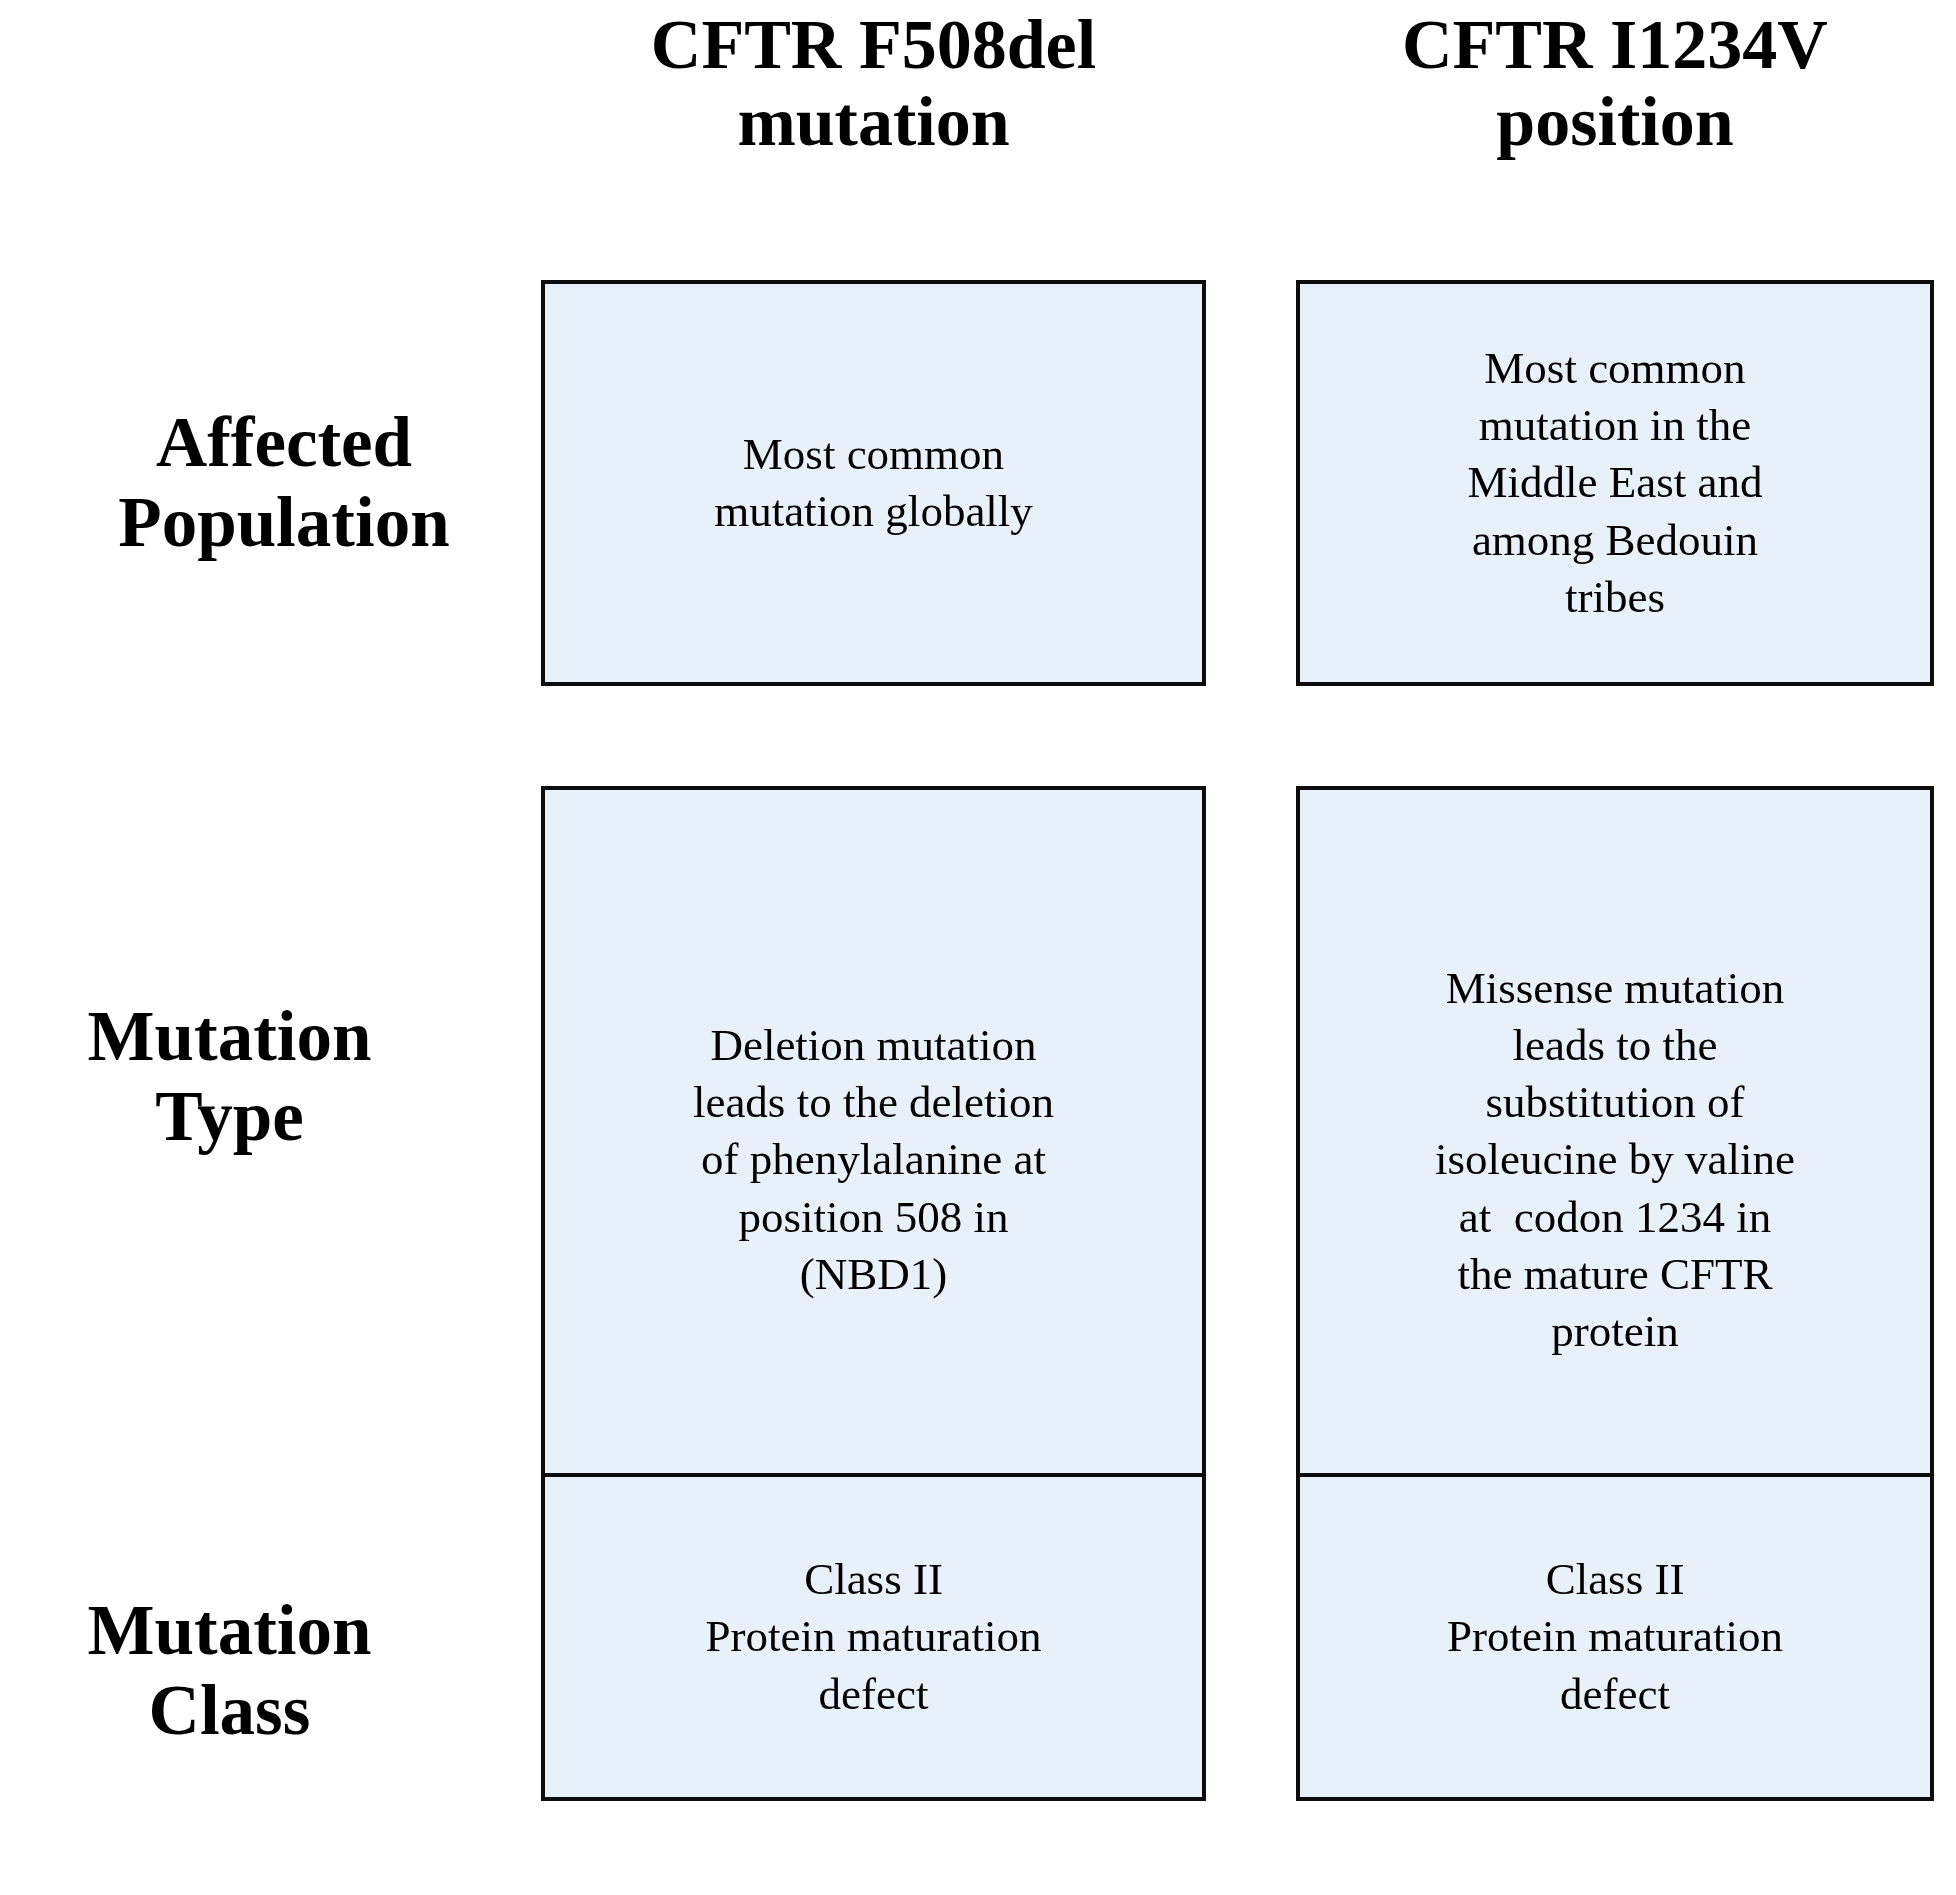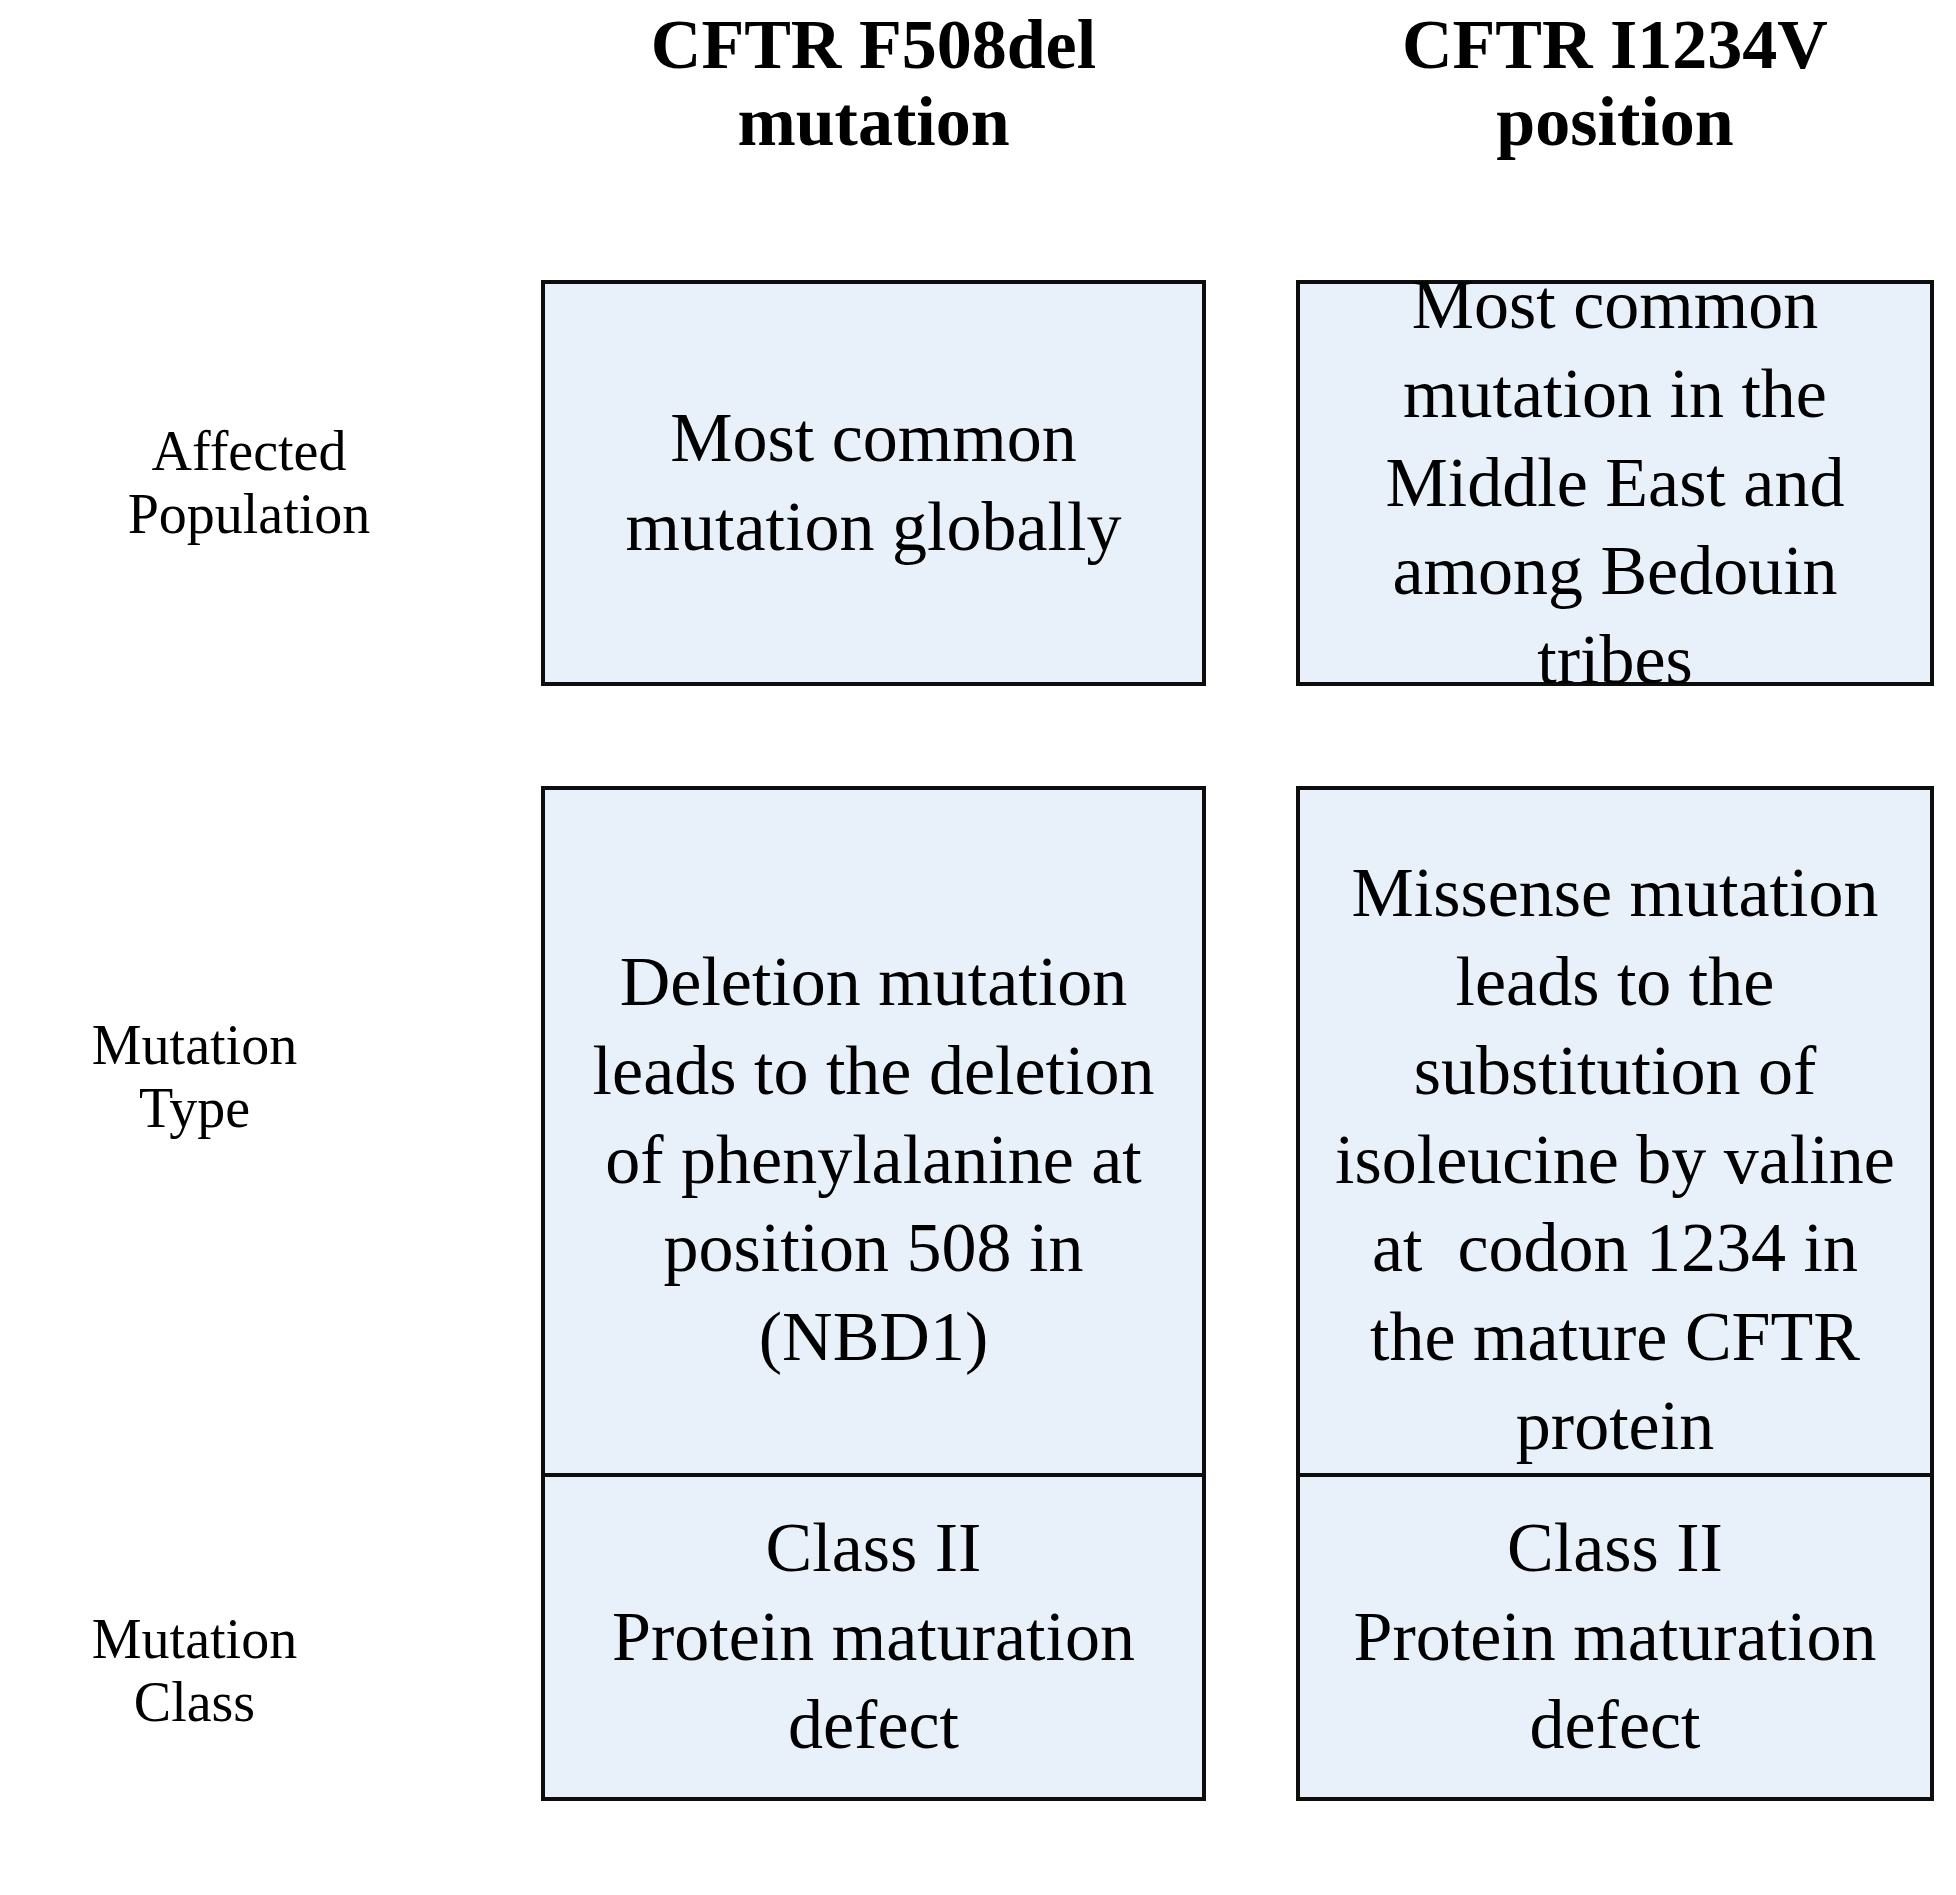--- a/index.html
+++ b/index.html
@@ -22,43 +22,44 @@
     font-weight: bold;
     font-size: 70px;
     line-height: 1.1;
     text-align: center;
     white-space: pre-line;
   }
   .hdr-c1 { left: 541px; width: 665px; }
   .hdr-c2 { left: 1296px; width: 638px; }
   .row-label {
     position: absolute;
-    font-weight: normal;
-    font-size: 56px;
+    font-weight: bold;
+    font-size: 71px;
     line-height: 1.12;
     text-align: center;
     white-space: pre-line;
     display: flex;
     align-items: center;
     justify-content: center;
+    margin-left: 35px;
   }
   .lbl-r1 { left: 31px;  width: 436px; top: 280px;  height: 406px; }
   .lbl-r2 { left: 0px;   width: 389px; top: 786px; height: 582px; }
   .lbl-r3 { left: 0px;   width: 389px; top: 1473px; height: 395px; }
   .cell {
     position: absolute;
     box-sizing: border-box;
     background: var(--cell-fill, #e8f0fa);
     border: 4.7px solid var(--cell-border, #0d0d0d);
     display: flex;
     align-items: center;
     justify-content: center;
     text-align: center;
     white-space: pre-wrap;
-    font-size: 70px;
+    font-size: 45px;
     line-height: 1.27;
   }
   .c1 { left: 541px;  width: 665px; }
   .c2 { left: 1296px; width: 638px; }
   .r1 { top: 280px;  height: 406px; }
   .r2 { top: 786px; height: 748px; }
   .r3 { top: 1473px; height: 328px; }
 </style>
 </head>
 <body>

